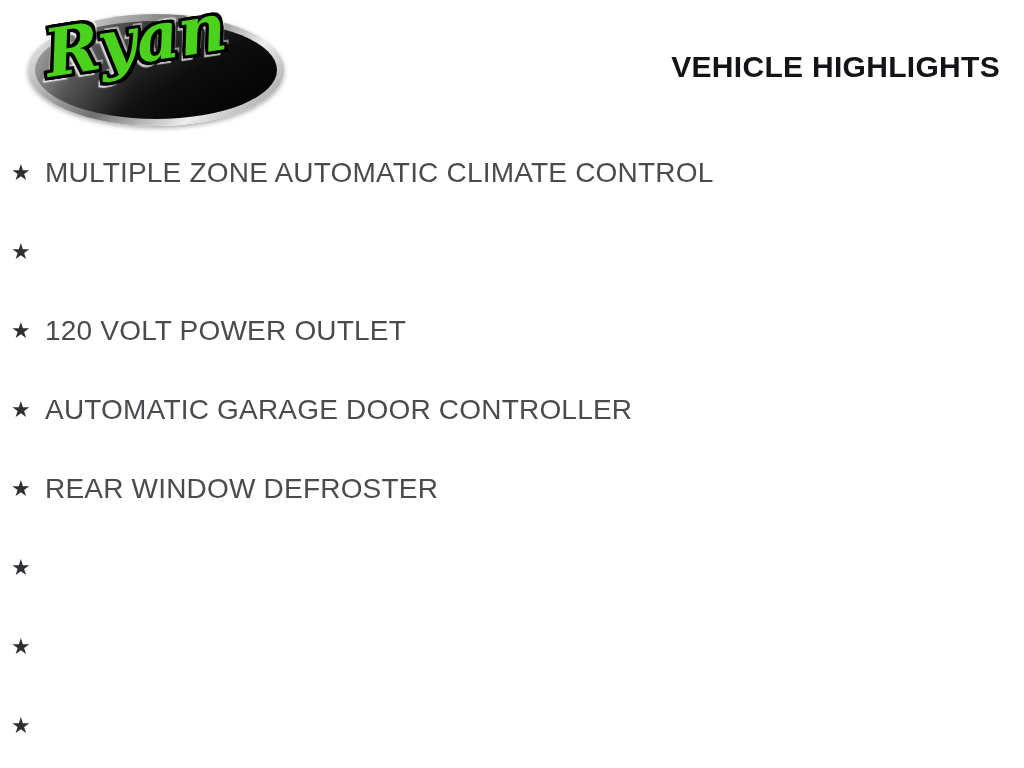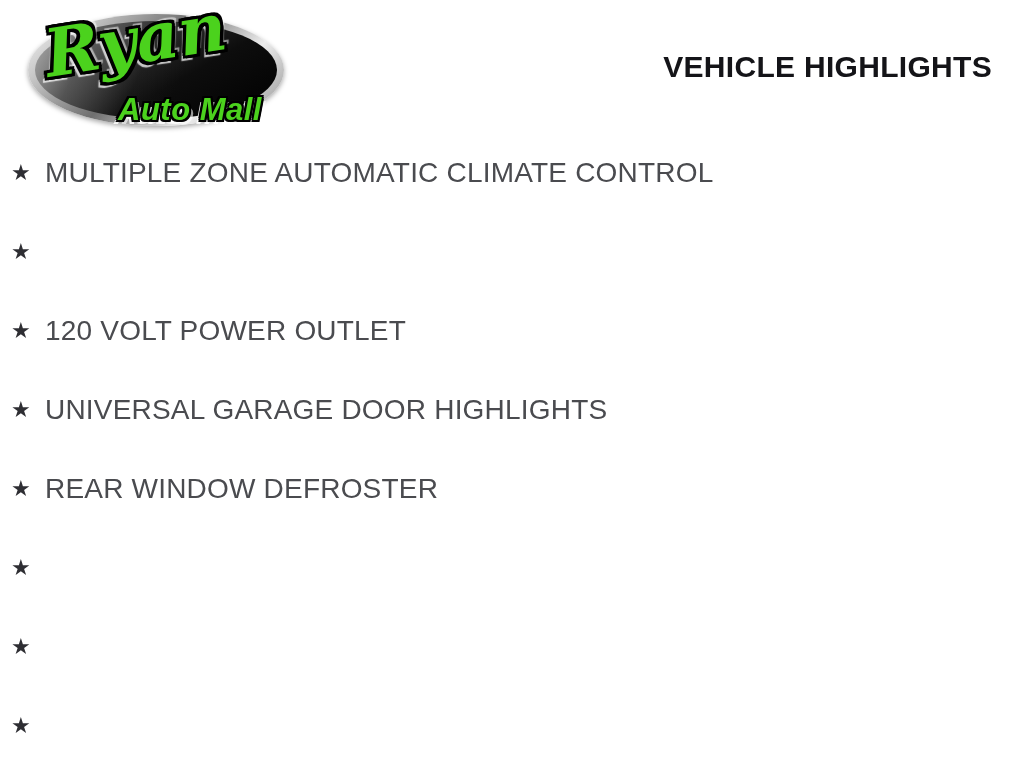--- a/index.html
+++ b/index.html
@@ -68,21 +68,21 @@
       -2px -2px 0 #000, 2px -2px 0 #000, -2px 2px 0 #000, 2px 2px 0 #000,
       0 -2px 0 #000, 0 2px 0 #000, -2px 0 0 #000, 2px 0 0 #000,
       -4px 4px 0 rgba(255,255,255,0.85), 4px 4px 0 rgba(255,255,255,0.6);
     white-space: nowrap;
   }
 
   
   .title {
     position: absolute;
     top: 50px;
-    right: 32px;
+    right: 24px;
     margin: 0;
     font-size: 30px;
     font-weight: bold;
     letter-spacing: 0.3px;
     color: var(--title-text, #141418);
     white-space: nowrap;
   }
 
   
   .highlights {
@@ -116,40 +116,39 @@
 </head>
 <body>
 
 <div class="page">
 
   <div class="logo">
     <div class="logo-oval">
       <div class="logo-oval-inner"></div>
     </div>
     <span class="logo-ryan">Ryan</span>
-    <span class="logo-automall">Auto Mall</span>
   </div>
 
   <h1 class="title">VEHICLE HIGHLIGHTS</h1>
 
   <ul class="highlights">
     <li class="hl">
       <span class="star">★</span>
       <span class="hl-text">MULTIPLE ZONE AUTOMATIC CLIMATE CONTROL</span>
     </li>
     <li class="hl">
       <span class="star">★</span>
     </li>
     <li class="hl">
       <span class="star">★</span>
       <span class="hl-text">120 VOLT POWER OUTLET</span>
     </li>
     <li class="hl">
       <span class="star">★</span>
-      <span class="hl-text">UNIVERSAL GARAGE DOOR HIGHLIGHTS</span>
+      <span class="hl-text">AUTOMATIC GARAGE DOOR CONTROLLER</span>
     </li>
     <li class="hl">
       <span class="star">★</span>
       <span class="hl-text">REAR WINDOW DEFROSTER</span>
     </li>
     <li class="hl">
       <span class="star">★</span>
     </li>
     <li class="hl">
       <span class="star">★</span>

